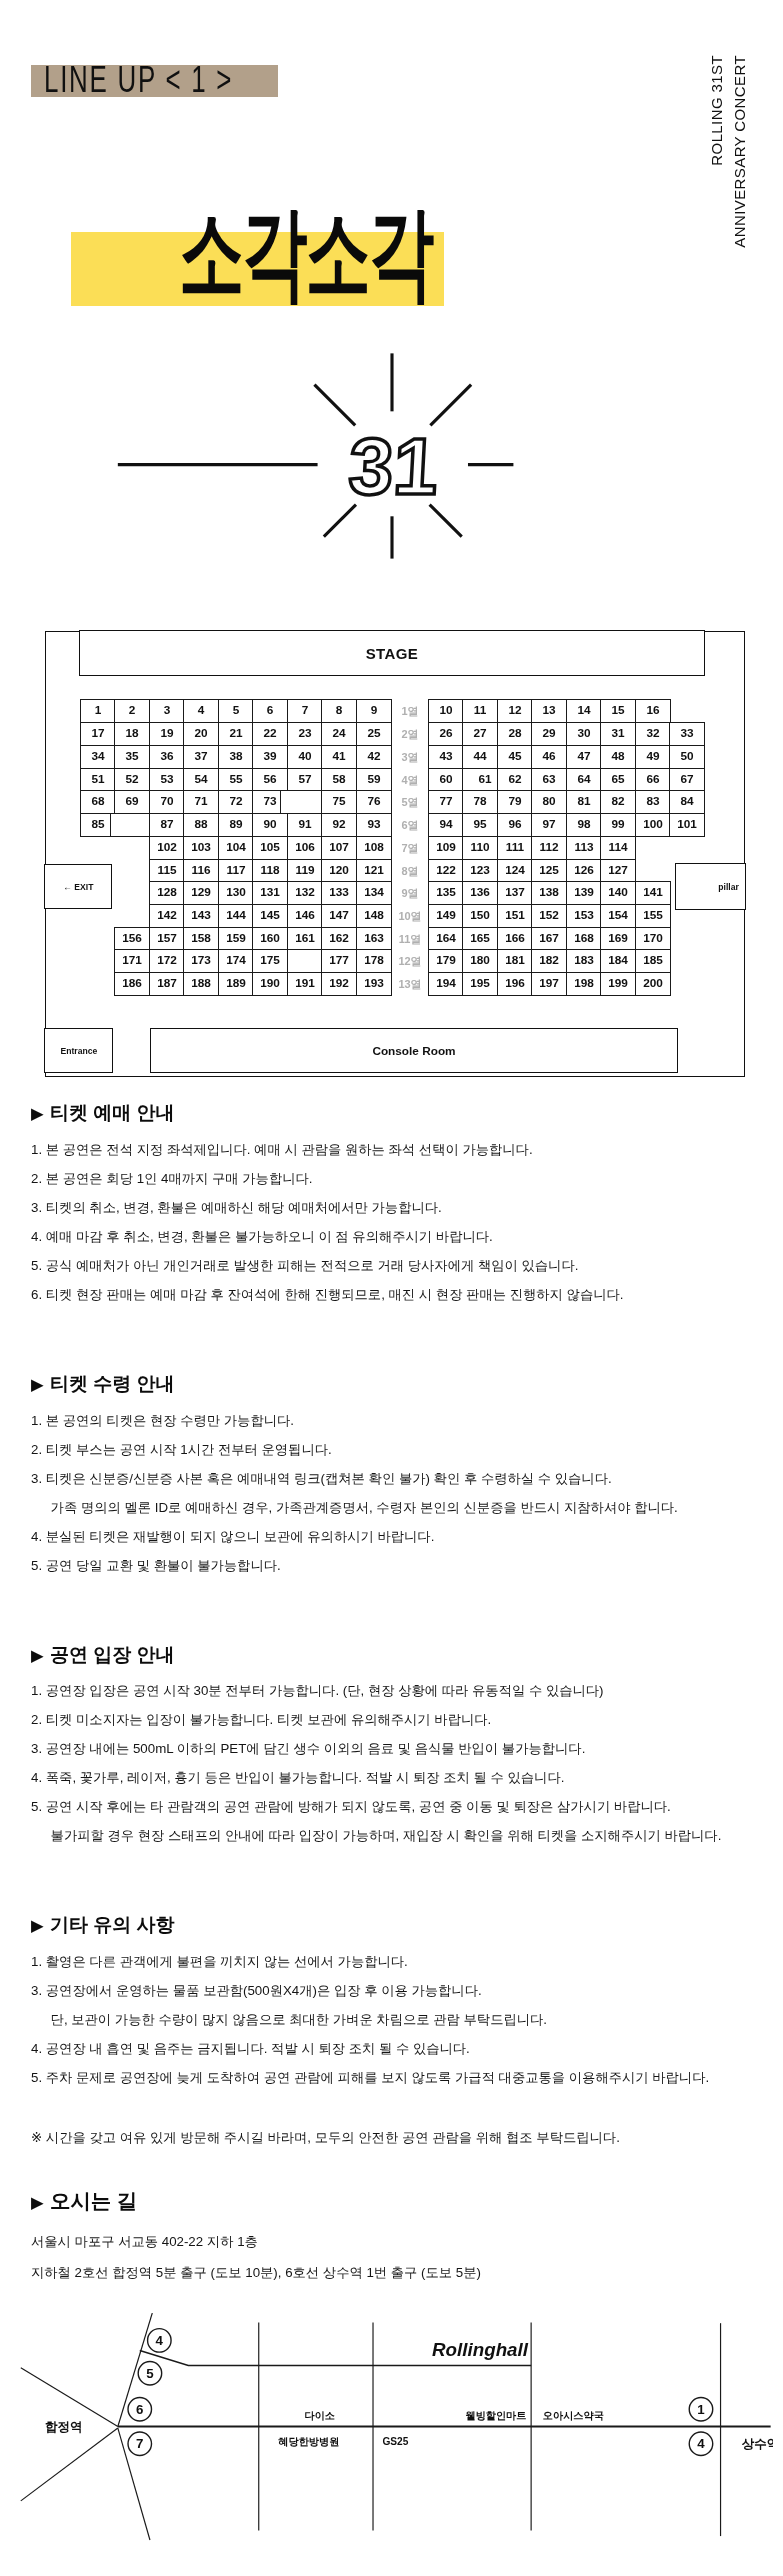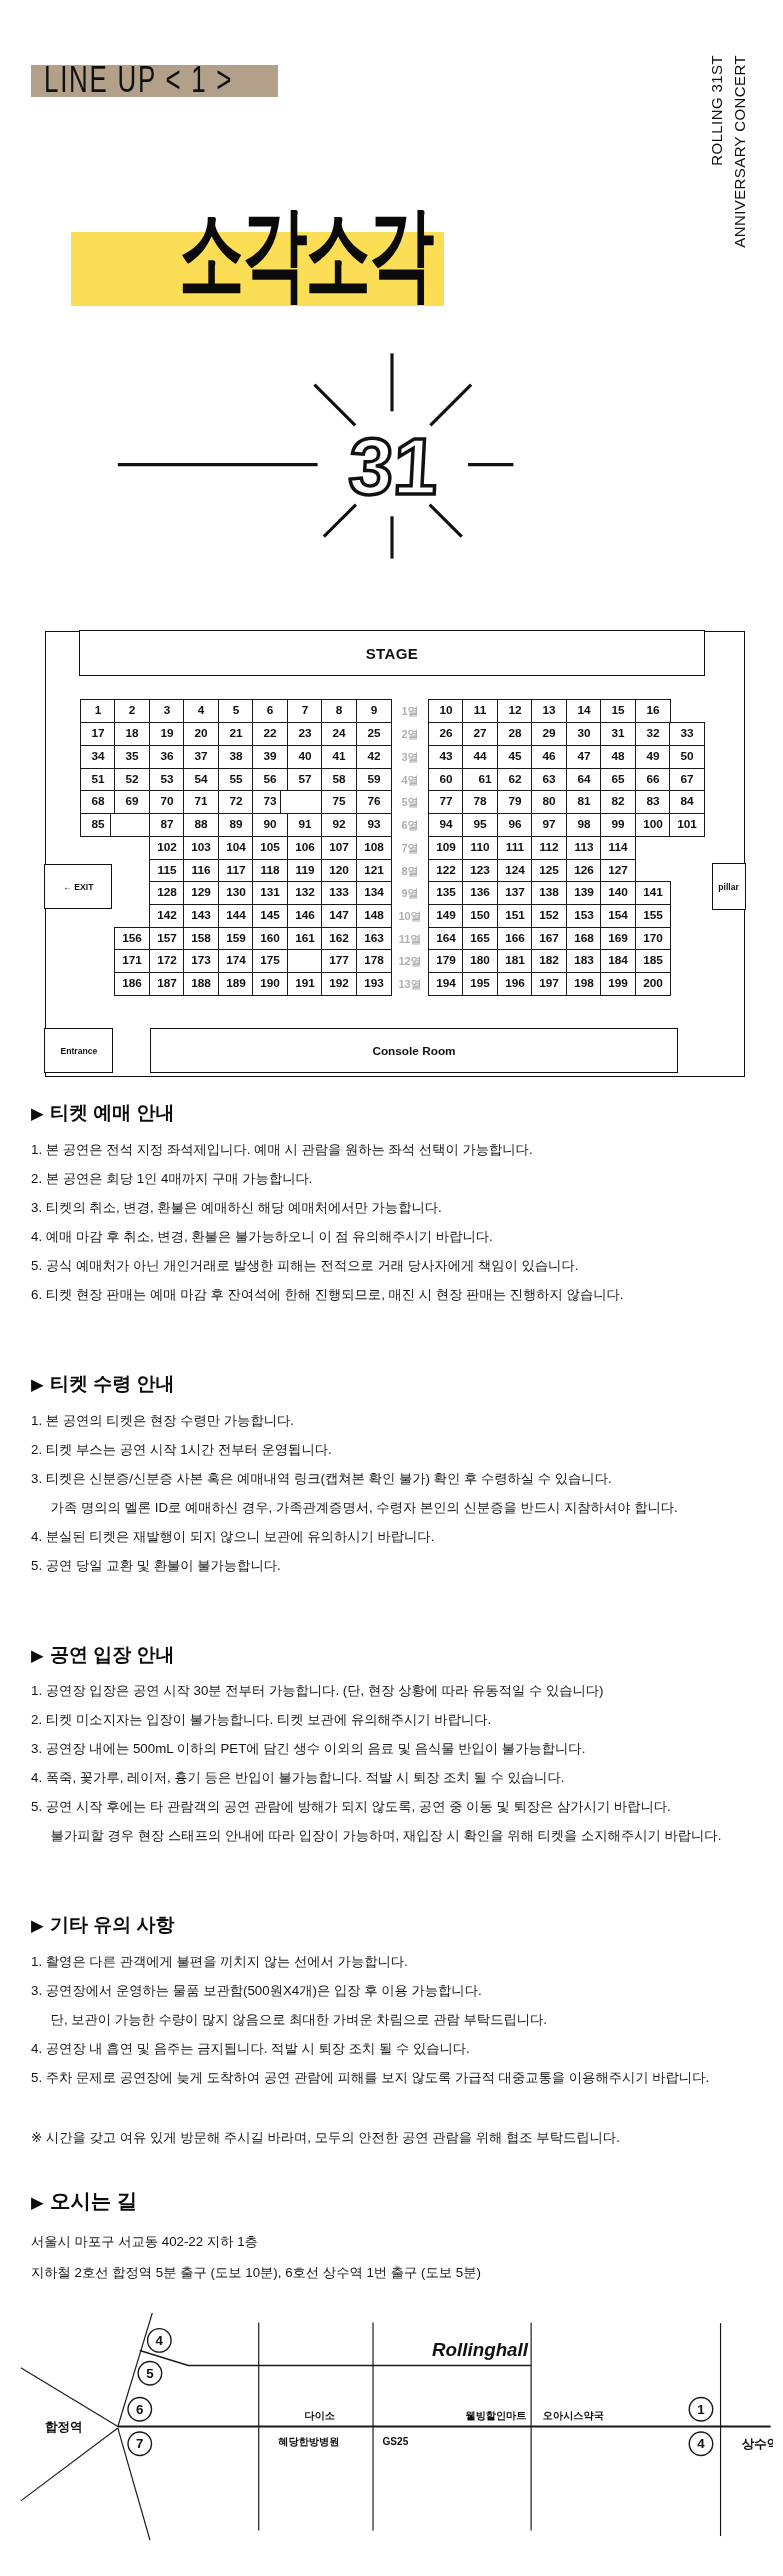--- a/index.html
+++ b/index.html
@@ -22,21 +22,21 @@
         letter-spacing:-3.1px;color:#0a0a0a;transform:scaleX(0.64);transform-origin:0 0;white-space:nowrap;}
 
   
   .badge31{position:absolute;left:110px;top:336px;}
 
   
   .seat-map{position:absolute;left:45px;top:631px;width:698px;height:444px;border:1.6px solid #111;background:#fff;}
   .seat-map .box{position:absolute;border:1.6px solid #111;background:#fff;display:flex;align-items:center;justify-content:center;}
   .stage{left:33px;top:-1.6px;width:624px;height:44px;font-weight:bold;font-size:15px;letter-spacing:0.4px;}
   .exit-box{left:-1.6px;top:232px;width:66px;height:43px;font-weight:bold;font-size:8.6px;}
-  .pillar-box{right:-1.6px;top:231px;width:32px;height:45px;font-weight:bold;font-size:8.6px;}
+  .pillar-box{right:-1.6px;top:231px;width:32px;height:45px;font-weight:bold;font-size:8.6px;padding-left:37px;}
   .entrance-box{left:-1.6px;top:396px;width:67px;height:43px;font-weight:bold;font-size:8.6px;}
   .console-box{left:104px;top:396px;width:526px;height:43px;font-weight:bold;font-size:11.8px;}
   .seat{position:absolute;width:36px;height:24px;border:1.6px solid #1a1a1a;background:#fff;box-sizing:border-box;
         font-size:11.8px;font-weight:bold;text-align:center;line-height:20.4px;color:#111;}
   .rowlab{position:absolute;width:42px;height:24px;box-sizing:border-box;font-size:11px;font-weight:bold;
         text-align:center;line-height:24px;color:#b0b0b0;}
 
   
   .info{position:absolute;left:31px;top:1099px;width:729px;}
   .info section{margin:0;}

